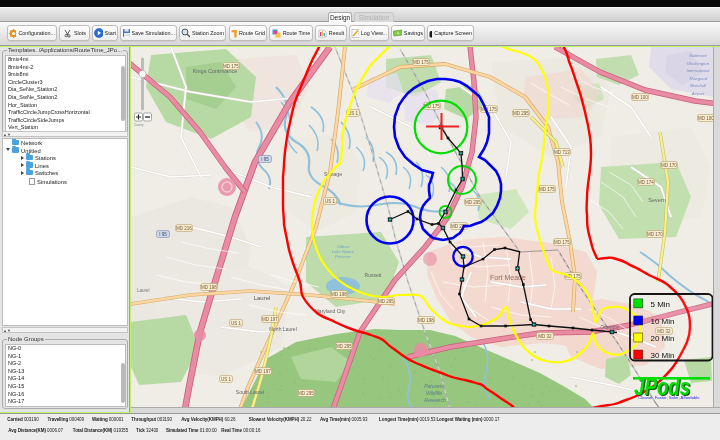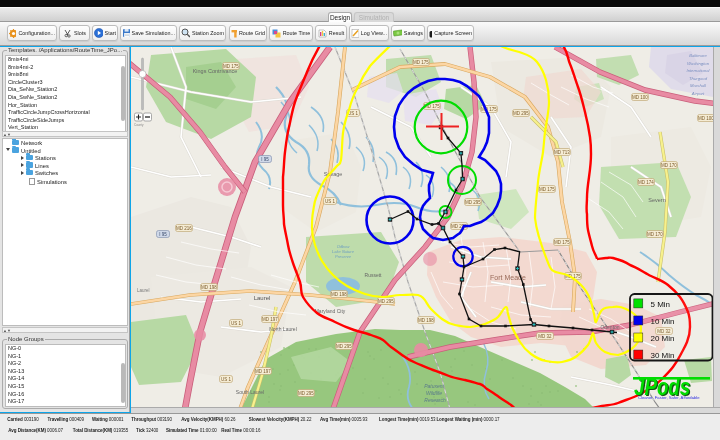--- a/index.html
+++ b/index.html
@@ -1,17 +1,17 @@
 <!DOCTYPE html>
 <html><head><meta charset="utf-8">
 <style>
 *{margin:0;padding:0;box-sizing:border-box;}
 html,body{width:720px;height:440px;overflow:hidden;background:#000;}
 body{font-family:"Liberation Sans",sans-serif;position:relative;}
-#app{position:absolute;left:0;top:0;width:720px;height:440px;background:#0ea5e9;}
+#app{position:absolute;left:0;top:0;width:720px;height:440px;background:#bef264;}
 #topblack{position:absolute;left:0;top:0;width:720px;height:8px;background:#0a0a0a;border-bottom:1px solid #fafafa;}
 #tabstrip{position:absolute;left:0;top:8px;width:720px;height:14px;background:linear-gradient(#ebebeb,#d0d0d0);border-bottom:1px solid #9a9a9a;}
 .tab{position:absolute;top:4px;height:10px;font-size:6.5px;text-align:center;line-height:11px;border:1px solid #aaa;border-bottom:none;border-radius:3px 3px 0 0;}
 #tab1{left:328px;width:24px;background:#fdfdfd;color:#222;line-height:10px;}
 #tab2{left:354px;width:40px;background:#d9d9d9;color:#b0b0b0;border-color:#c6c6c6;line-height:10px;}
 #toolbar{position:absolute;left:0;top:22px;width:720px;height:24px;background:linear-gradient(#fafafa,#d8d8d8);border-bottom:1px solid #9d9d9d;}
 .tbtn{position:absolute;top:3px;height:16px;background:linear-gradient(#ffffff,#efefef);border:1px solid #bdbdbd;border-radius:3px;font-size:5.4px;color:#222;display:flex;align-items:center;justify-content:center;padding:0 1px;box-shadow:0 1px 1px rgba(0,0,0,0.08);white-space:nowrap;overflow:hidden;}
 .tbtn svg{margin-right:2px;}
 #leftpanel{position:absolute;left:0;top:47px;width:130px;height:365px;background:#e4e4e4;border-right:1px solid #9f9f9f;}
 .group{position:absolute;left:2px;border:1px solid #ababab;border-radius:3px;background:#e4e4e4;}

